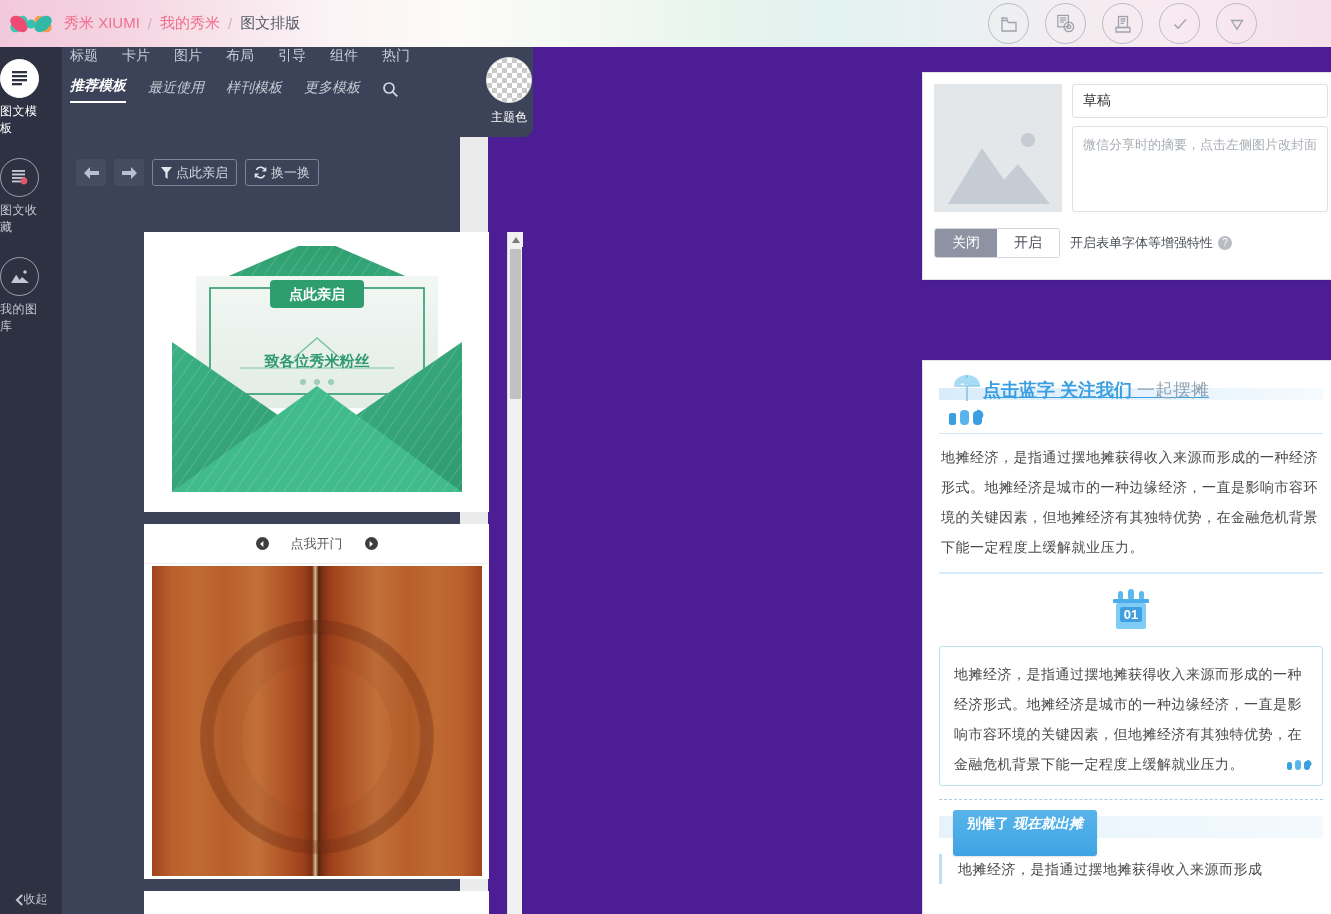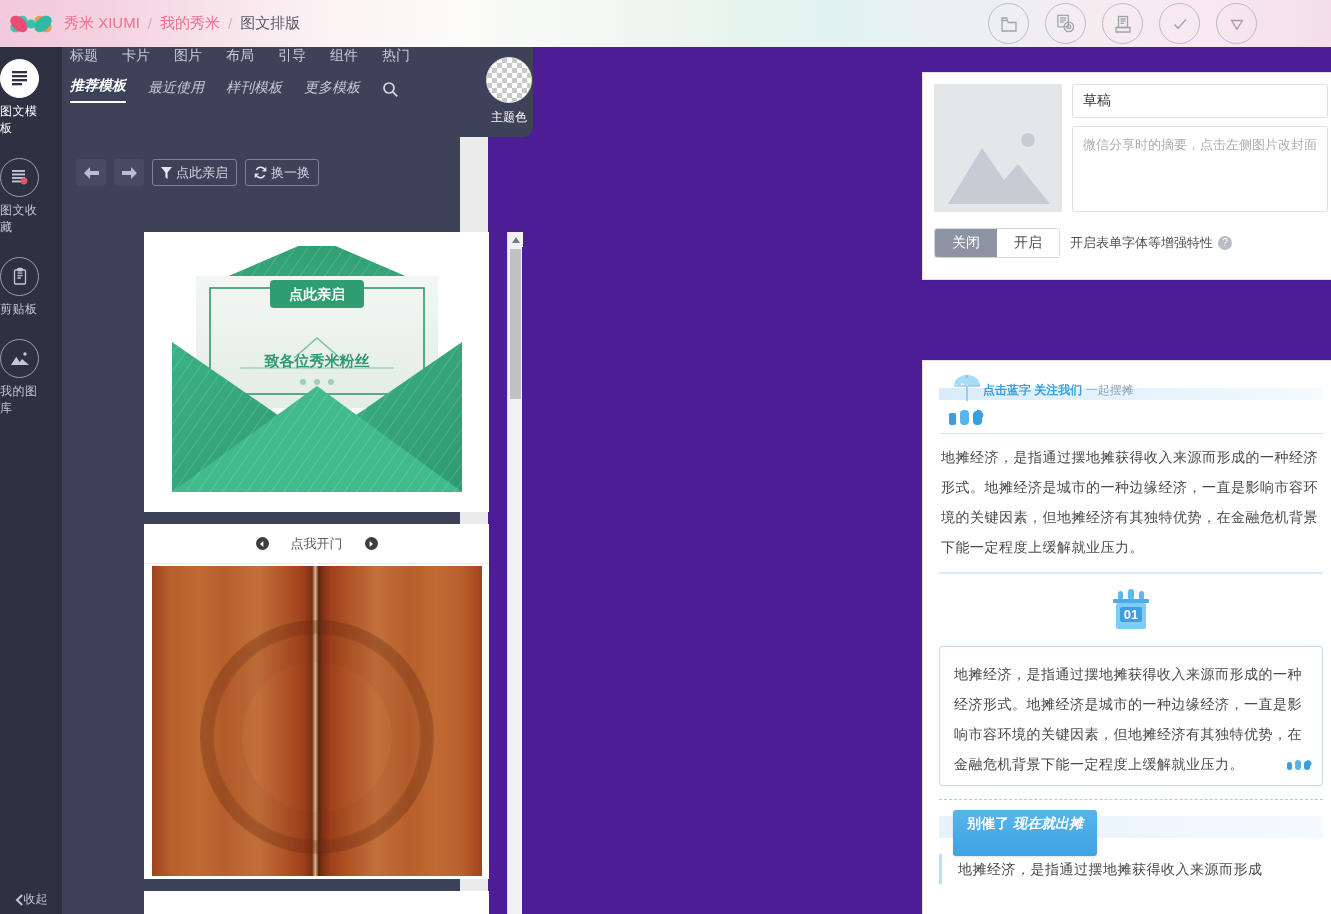--- a/index.html
+++ b/index.html
@@ -242,22 +242,22 @@
     overflow: hidden;
   }
   .art-banner {
     position: relative; height: 30px; display: flex; align-items: center;
   }
   .art-banner .bar {
     position: absolute; left: 0; right: 0; top: 13px; height: 12px;
     background: linear-gradient(to right, #d9ecfb, #eaf5fd 70%, #f6fbfe);
   }
   .art-banner .txt {
-    position: relative; margin-left: 44px; font-size: 12px;
-    color: #3a9fe0; font-weight: bold; white-space: nowrap;
+    position: relative; margin-left: 44px; font-size: 18px;
+    color: #3a9fe0; font-weight: bold; white-space: nowrap; text-decoration: underline;
   }
   .art-banner .txt .grey { color: #8fa3b3; font-weight: normal; }
   .umbrella { position: absolute; left: 12px; top: -2px; }
 
   .stall-row { height: 26px; position: relative; }
   .sep-line { height: 1px; background: #cfe6f7; margin: 2px 0 0; }
 
   .art-para {
     font-size: 14px; line-height: 30px; color: #4a4a4a;
     letter-spacing: .5px; padding: 8px 2px 4px;
@@ -370,30 +370,20 @@
       <span class="rail-circ">
         <svg width="21" height="21" viewBox="0 0 21 21">
           <rect x="3" y="3" width="13" height="1.9" fill="#c3c7d2"></rect>
           <rect x="3" y="6.5" width="13" height="1.9" fill="#c3c7d2"></rect>
           <rect x="3" y="10" width="13" height="1.9" fill="#c3c7d2"></rect>
           <rect x="3" y="13.5" width="9" height="1.9" fill="#c3c7d2"></rect>
           <circle cx="15" cy="14" r="3.4" fill="#e2566a"></circle>
         </svg>
       </span>
       <span class="rail-label">图文收藏</span>
-    </div>
-    <div class="rail-item">
-      <span class="rail-circ">
-        <svg width="20" height="20" viewBox="0 0 20 20" fill="none" stroke="#c3c7d2" stroke-width="1.3">
-          <rect x="4.5" y="3" width="11" height="14" rx="1"></rect>
-          <path d="M7.5 6.2h5M7.5 8.6h5M7.5 11h3.4"></path>
-          <rect x="7.8" y="1.3" width="4.4" height="2.6" rx=".8" fill="#c3c7d2"></rect>
-        </svg>
-      </span>
-      <span class="rail-label">剪贴板</span>
     </div>
     <div class="rail-item">
       <span class="rail-circ">
         <svg width="22" height="19" viewBox="0 0 22 19">
           <path d="M2 16l5.2-8.3 3.5 5.2L13 10l7 6z" fill="#c3c7d2"></path>
           <circle cx="16" cy="5" r="1.7" fill="#c3c7d2"></circle>
         </svg>
       </span>
       <span class="rail-label">我的图库</span>
     </div>

